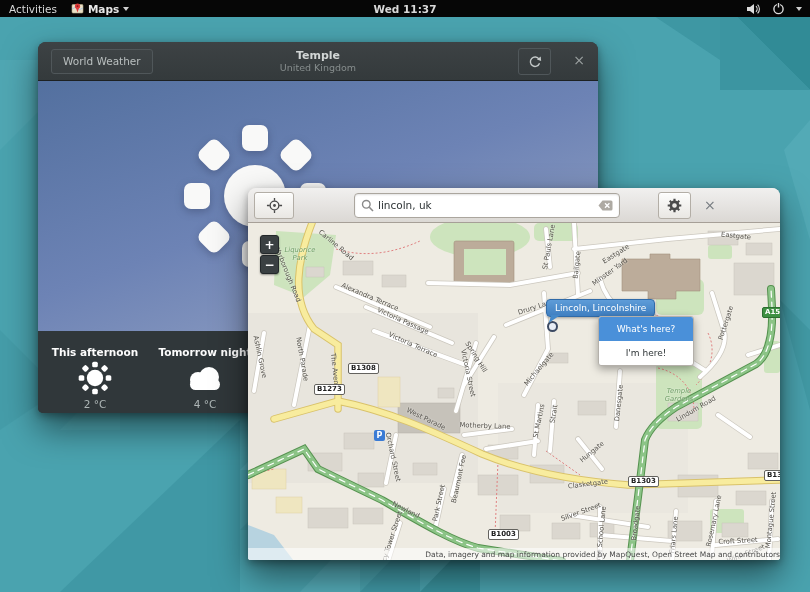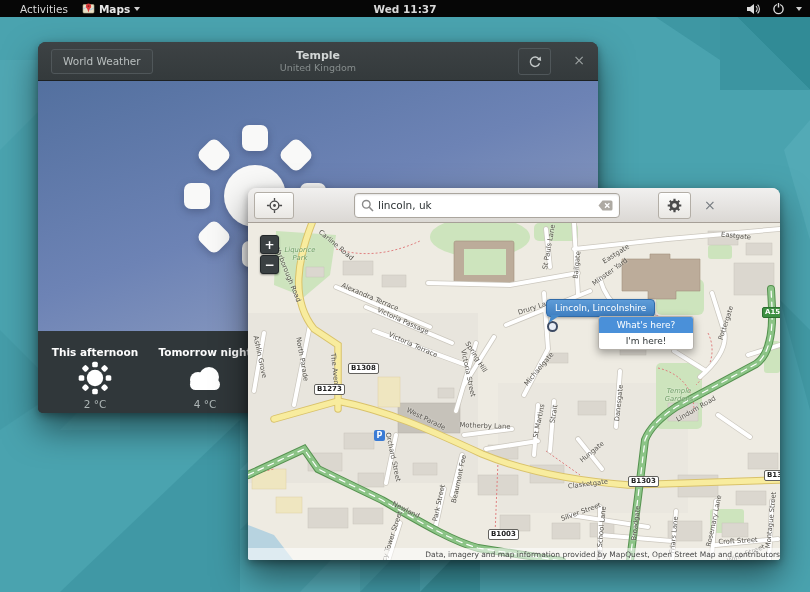--- a/index.html
+++ b/index.html
@@ -8,21 +8,21 @@
     font-family:"DejaVu Sans","Liberation Sans",sans-serif;
     background:#4aa3af;
   }
   
   .desktop-bg{position:absolute;inset:0;}
   
   .topbar{
     position:absolute;top:0;left:0;right:0;height:17px;background:#060606;
     color:#d8d8d8;font-size:10.5px;display:flex;align-items:center;z-index:50;
   }
-  .topbar .left{display:flex;align-items:center;gap:14px;padding-left:20px;}
+  .topbar .left{display:flex;align-items:center;gap:14px;padding-left:9px;}
   .topbar .appmenu{display:flex;align-items:center;gap:4px;font-weight:bold;color:#e6e6e6;}
   .topbar .clock{position:absolute;left:0;right:0;text-align:center;font-weight:bold;}
   .topbar .right{position:absolute;right:8px;display:flex;align-items:center;gap:11px;}
   .tb-item{cursor:default;}
   
   .window{position:absolute;box-shadow:0 16px 34px rgba(0,0,0,.5),0 3px 8px rgba(0,0,0,.35);}
   
   .weather{left:38px;top:42px;width:560px;height:371px;z-index:2;border-radius:8px 8px 5px 5px;overflow:hidden;background:#31383a;}
   .weather .hbar{
     height:38px;background:linear-gradient(#3d4244,#343a3c);border-bottom:1px solid #1d2122;
@@ -100,21 +100,21 @@
     display:flex;align-items:center;box-shadow:0 1px 3px rgba(0,0,0,.35);white-space:nowrap;
   }
   .bubble:after{
     content:"";position:absolute;left:3px;bottom:-7px;width:0;height:0;
     border-right:9px solid transparent;border-top:8px solid #4488c9;transform:skewX(-18deg);
   }
   .ctxmenu{
     position:absolute;left:350px;top:93px;width:94px;z-index:7;background:#fff;border:1px solid #b4b0aa;
     border-radius:3px;box-shadow:0 3px 8px rgba(0,0,0,.35);overflow:hidden;
   }
-  .ctxrow{height:16px;font-size:9px;color:#2e3436;display:flex;align-items:center;justify-content:center;}
+  .ctxrow{height:24px;font-size:9px;color:#2e3436;display:flex;align-items:center;justify-content:center;}
   .ctxrow.hl{background:#4a90d9;color:#fff;}
   .attrib{
     position:absolute;left:0;right:0;bottom:0;height:13px;background:rgba(255,255,255,.55);z-index:5;
     font-size:7.5px;color:#4a4a4a;text-align:right;line-height:13px;white-space:nowrap;overflow:hidden;
   }
 </style>
 </head>
 <body>
 
 <div class="desktop-bg">

